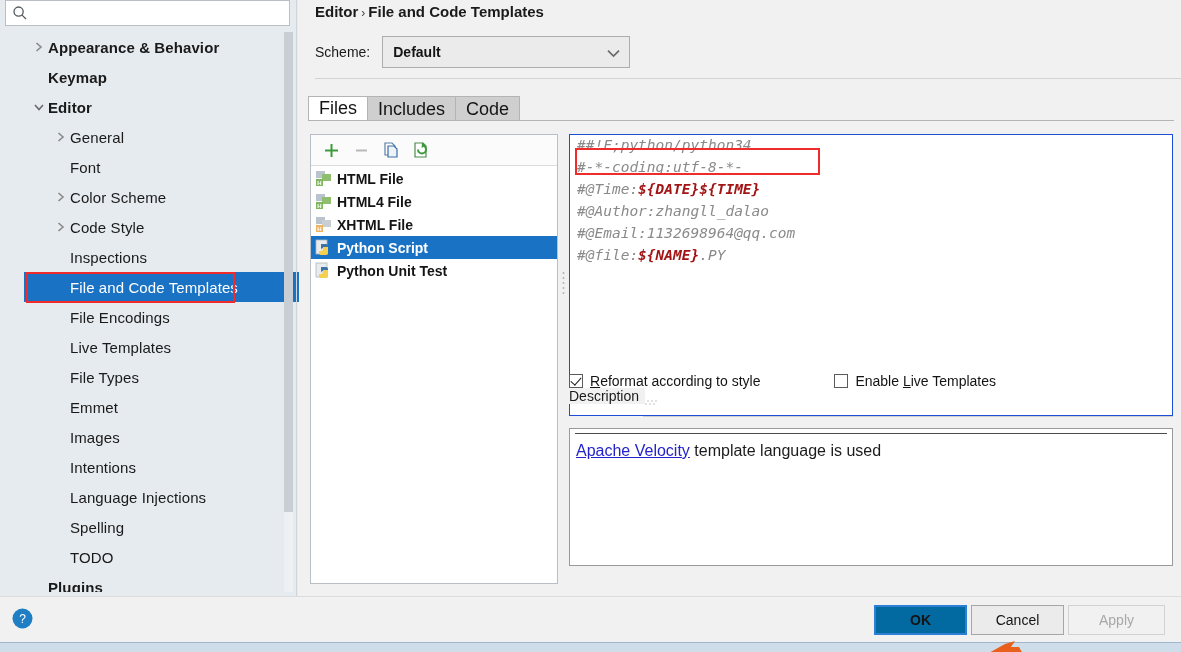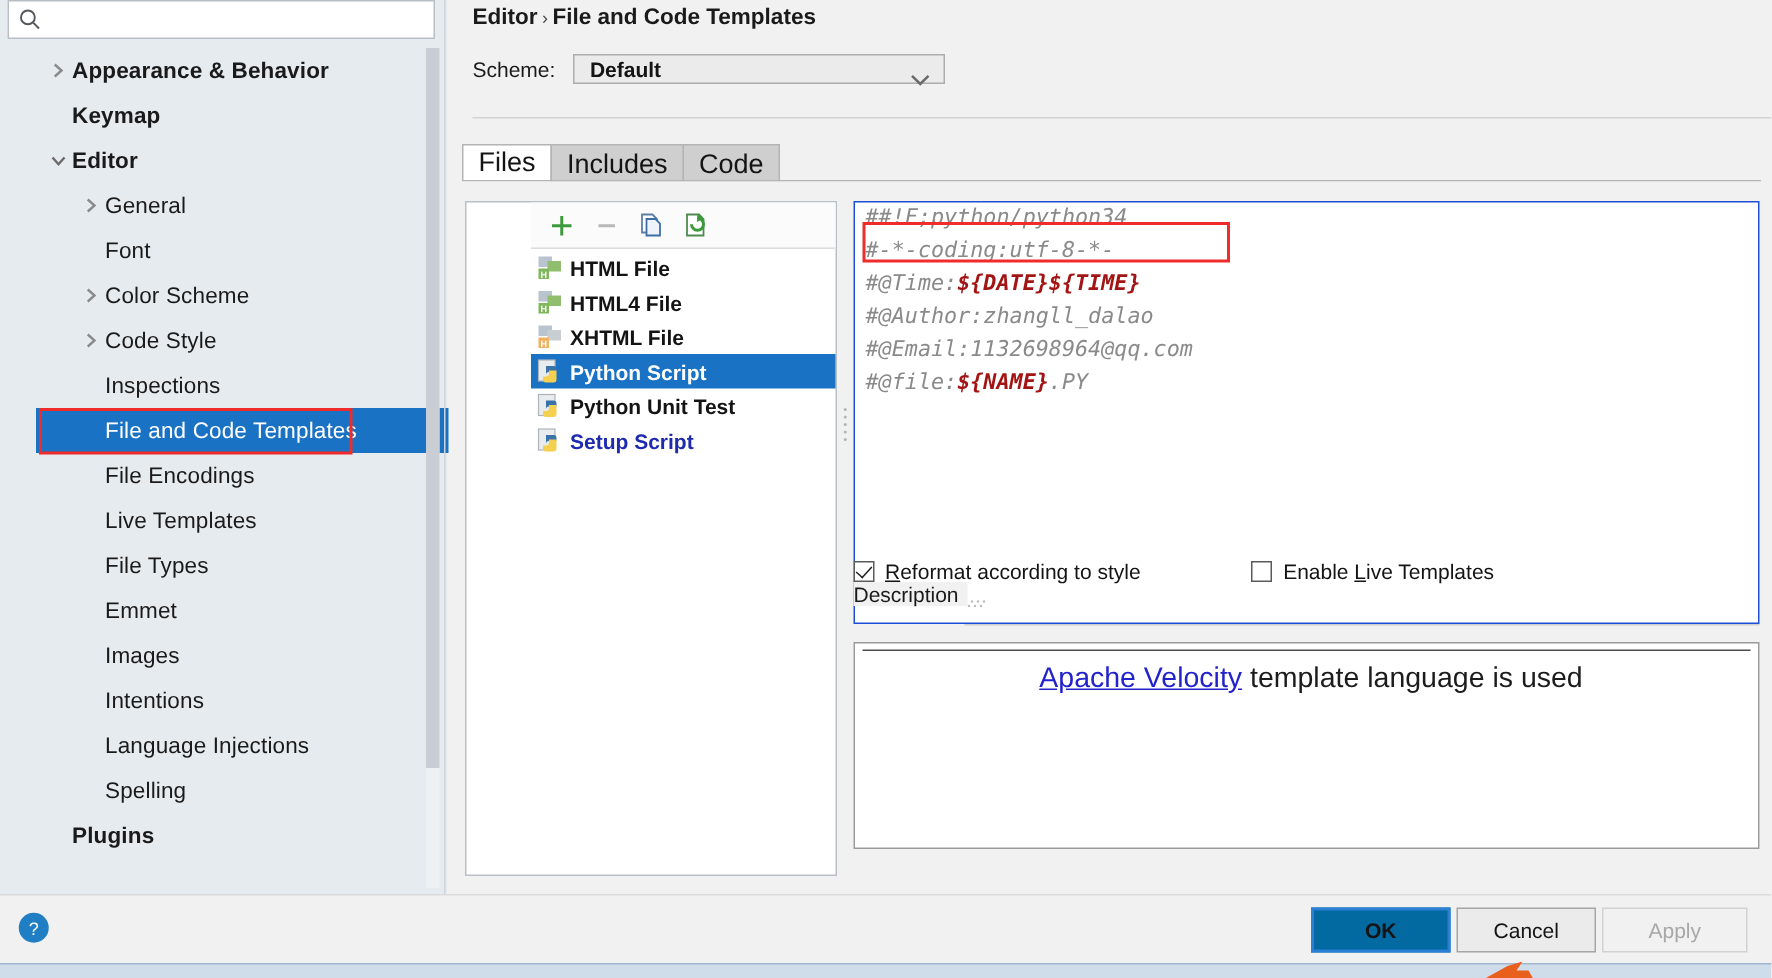--- a/index.html
+++ b/index.html
@@ -79,21 +79,21 @@
     position:absolute;left:16px;top:3px;font-size:15px;font-weight:bold;color:#1a1a1a;
     white-space:nowrap;
   }
   .breadcrumb .sep{font-weight:normal;font-size:12px;color:#444;padding:0 3px;}
 
   .scheme-row{
     position:absolute;left:16px;top:36px;display:flex;align-items:center;
   }
   .scheme-label{font-size:14px;color:#1a1a1a;margin-right:12px;}
   .scheme-select{
-    width:248px;height:20px;background:#ebebeb;border:1px solid #adadad;
+    width:248px;height:32px;background:#ebebeb;border:1px solid #adadad;
     box-sizing:border-box;display:flex;align-items:center;position:relative;
   }
   .scheme-value{font-size:14px;font-weight:bold;color:#141414;padding-left:10px;}
   .chev{position:absolute;right:9px;top:9px;}
 
   .hr-top{
     position:absolute;left:16px;top:78px;width:866px;height:1px;background:#d3d3d3;
   }
 
   .tabs{
@@ -111,21 +111,21 @@
   }
 
   .panel-body{
     position:absolute;left:9px;top:121px;width:866px;height:467px;
     background:#f1f1f1;
   }
 
   
   .file-list{
     position:absolute;left:2px;top:13px;width:248px;height:450px;
-    background:#ffffff;border:1px solid #b9bfc4;box-sizing:border-box;padding-left:43px;
+    background:#ffffff;border:1px solid #b9bfc4;box-sizing:border-box;
   }
   .fl-toolbar{
     height:30px;display:flex;align-items:center;padding-left:5px;
     border-bottom:1px solid #dcdcdc;background:#fbfbfb;
   }
   .fl-btn{width:30px;height:26px;display:flex;align-items:center;justify-content:center;}
   .fl-items{padding-top:1px;}
   .fl-item{
     height:23px;display:flex;align-items:center;padding-left:4px;
     font-size:14px;font-weight:bold;color:#141414;
@@ -184,21 +184,21 @@
     position:absolute;left:335px;top:295px;width:530px;height:1px;background:#cfcfcf;
   }
   .desc-box{
     position:absolute;left:261px;top:307px;width:604px;height:138px;
     background:#ffffff;border:1px solid #9a9a9a;box-sizing:border-box;
   }
   .desc-box .inner-rule{
     margin:4px 5px 0 5px;height:1px;background:#4a4a4a;
   }
   .desc-text{
-    padding:8px 0 0 6px;font-size:19px;color:#1c1c1c;text-align:center;
+    padding:8px 0 0 6px;font-size:16px;color:#1c1c1c;
   }
   .desc-text a{color:#2323cc;text-decoration:underline;}
 
   
   .footer{
     position:absolute;left:0;top:596px;width:1181px;height:46px;
     background:#f1f1f1;border-top:1px solid #dcdcdc;
   }
   .help-icon{position:absolute;left:12px;top:11px;width:21px;height:21px;}
   .btn{
@@ -353,20 +353,25 @@
             </svg></span>
         </div>
         <div class="tree-row lvl1">
           <span class="pad"></span>
           <span class="twisty"></span>
           <span class="tree-label">Spelling</span>
           <span class="copy-badge"><svg width="13" height="13" viewBox="0 0 13 13">
               <rect x="0.5" y="2.5" width="8" height="9" fill="none" stroke="#6f7276" stroke-width="1"></rect>
               <rect x="3.5" y="0.5" width="8" height="9" fill="#f2f4f6" stroke="#6f7276" stroke-width="1"></rect>
             </svg></span>
+        </div>
+        <div class="tree-row lvl1">
+          <span class="pad"></span>
+          <span class="twisty"></span>
+          <span class="tree-label">TODO</span>
         </div>
         <div class="tree-row lvl0">
           <span class="twisty"></span>
           <span class="tree-label">Plugins</span>
         </div>
       </div>
 
     <div class="sb-scrollbar">
       <div class="sb-thumb"></div>
     </div>
@@ -474,28 +479,20 @@
               <span>Python Script</span>
             </div>
             <div class="fl-item">
               <span class="ic"><svg width="17" height="17" viewBox="0 0 17 17">
                   <rect x="1" y="1" width="11" height="14" fill="#e9ecef" stroke="#aeb4ba" stroke-width="0.8"></rect>
                   <path d="M6 5 h5 a2 2 0 0 1 2 2 v2 h-5 a2 2 0 0 0 -2 2 v2 h-0 z" fill="#3b72a8"></path>
                   <path d="M13 8 h-5 v2 a2 2 0 0 1 -2 2 h-2 v2 a2 2 0 0 0 2 2 h5 a2 2 0 0 0 2 -2 z" fill="#f5d04e"></path>
                 </svg></span>
               <span>Python Unit Test</span>
             </div>
-            <div class="fl-item link">
-              <span class="ic"><svg width="17" height="17" viewBox="0 0 17 17">
-                  <rect x="1" y="1" width="11" height="14" fill="#e9ecef" stroke="#aeb4ba" stroke-width="0.8"></rect>
-                  <path d="M6 5 h5 a2 2 0 0 1 2 2 v2 h-5 a2 2 0 0 0 -2 2 v2 h-0 z" fill="#3b72a8"></path>
-                  <path d="M13 8 h-5 v2 a2 2 0 0 1 -2 2 h-2 v2 a2 2 0 0 0 2 2 h5 a2 2 0 0 0 2 -2 z" fill="#f5d04e"></path>
-                </svg></span>
-              <span>Setup Script</span>
-            </div>
           </div>
       </div>
 
       <div class="splitter">
         <div class="grip">
           <svg width="3" height="24" viewBox="0 0 3 24">
             <circle cx="1.5" cy="2" r="1" fill="#b3b3b3"></circle>
               <circle cx="1.5" cy="7" r="1" fill="#b3b3b3"></circle>
             <circle cx="1.5" cy="12" r="1" fill="#b3b3b3"></circle>
               <circle cx="1.5" cy="17" r="1" fill="#b3b3b3"></circle>

